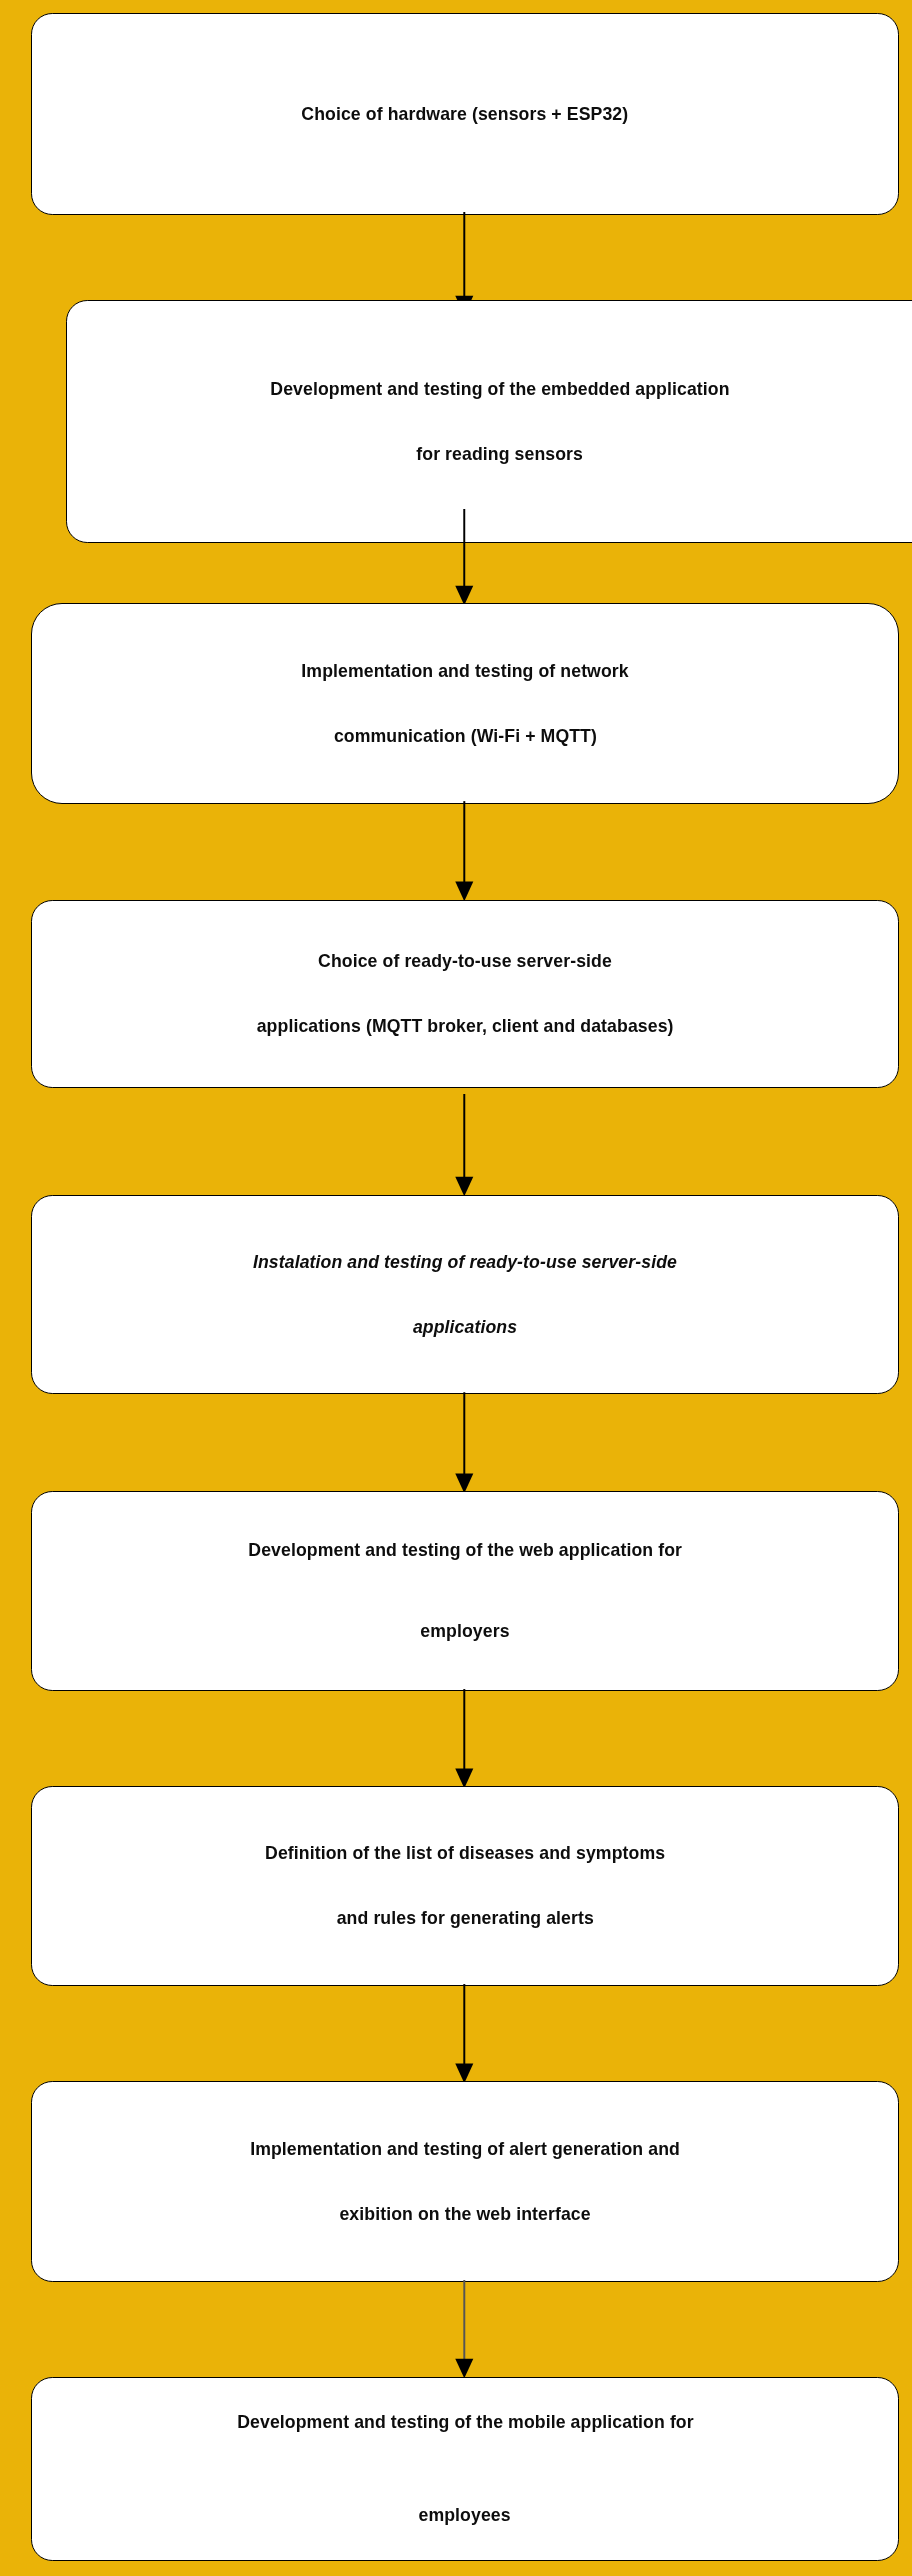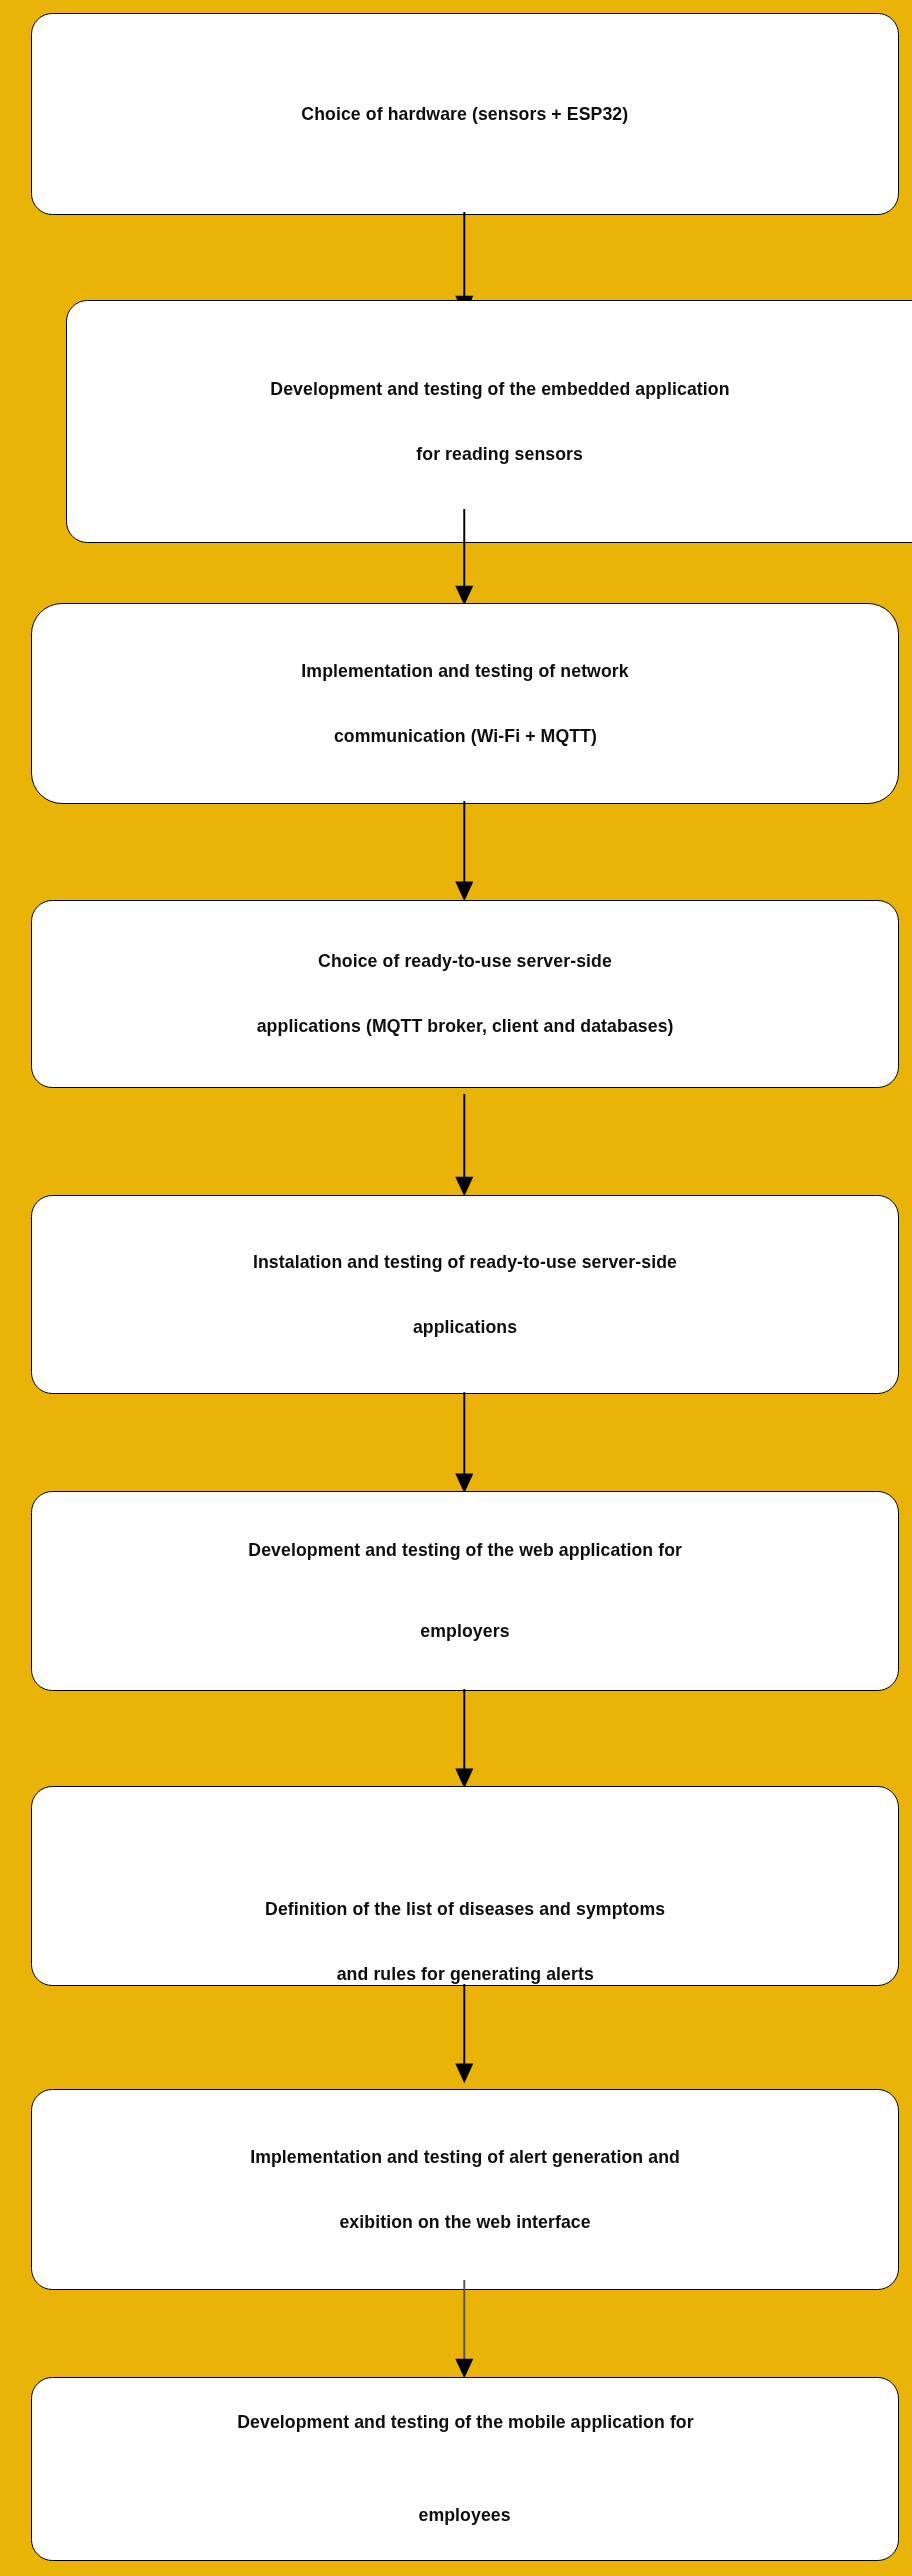--- a/index.html
+++ b/index.html
@@ -51,24 +51,24 @@
 
   .node-label.line2 {
     margin-top: 44px;
   }
 
   
   .n1 { top: 13px;   height: 202px; }
   .n2 { top: 300px;  height: 243px; margin-left: 35px; }
   .n3 { top: 603px;  height: 201px; border-radius: 31px; }
   .n4 { top: 900px; height: 188px; }
-  .n5 { top: 1195px; height: 199px; }
+  .n5 { top: 1195px; height: 199px; font-style: italic; }
   .n6 { top: 1491px; height: 200px; gap: 16px; }
-  .n7 { top: 1786px; height: 200px; justify-content: flex-end; }
-  .n8 { top: 2081px; height: 201px; margin-top: 8px; }
+  .n7 { top: 1786px; height: 200px; }
+  .n8 { top: 2081px; height: 201px; }
   .n9 { top: 2377px; height: 184px; gap: 28px; }
 
   
   .connector {
     position: absolute;
     left: 0;
     width: 913px;
     pointer-events: none;
   }
   .connector svg { display: block; }

